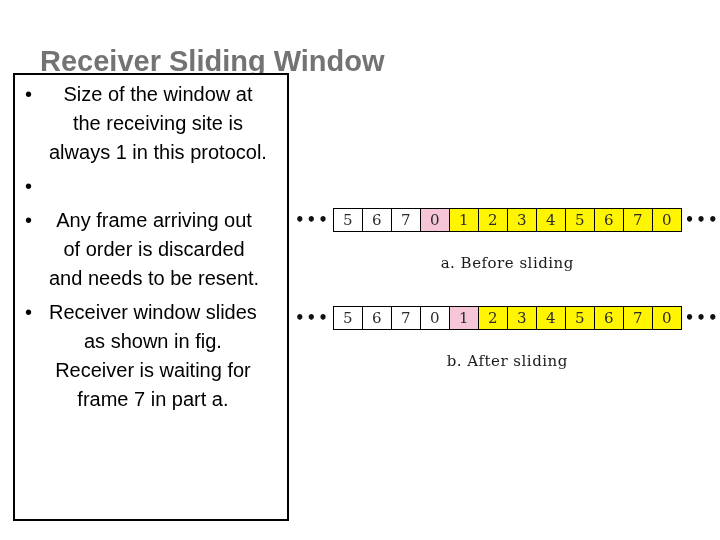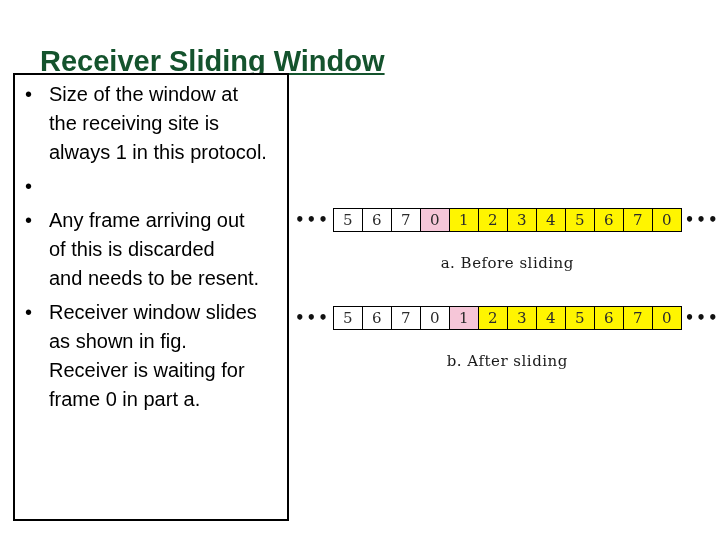--- a/index.html
+++ b/index.html
@@ -4,38 +4,38 @@
 <style>
   html, body { margin:0; padding:0; background:#ffffff; }
   #slide {
     position:relative; width:720px; height:540px; background:#ffffff;
     font-family:"Liberation Sans", sans-serif; overflow:hidden;
   }
 
   
   .title {
     position:absolute; left:40px; top:26px;
-    font-size:29px; font-weight:bold; color:#14532d;
-    letter-spacing:0px; white-space:nowrap;text-decoration:underline;
+    font-size:29px; font-weight:bold; color:#737373;
+    letter-spacing:0px; white-space:nowrap;
   }
 
   
   .textbox {
     position:absolute; left:13px; top:73px; width:276px; height:448px;
     box-sizing:border-box; border:2px solid #000000; background:#ffffff;
     padding:5px 0 0 10px;
   }
   .bullet-list { list-style:none; margin:0; padding:0; }
   .bullet-item { display:flex; margin:0 0 5px 0; }
   .bullet-glyph {
     flex:0 0 24px; font-size:20px; line-height:29px; color:#000000;
   }
   .bullet-text {
     font-size:20px; line-height:29px; color:#000000;
-    white-space:pre-line; overflow:visible;
+    white-space:pre-line; overflow:visible;text-align:center;
   }
 
   
   .diagram { position:absolute; left:292px; }
   #diagram-a { top:208px; }
   #diagram-b { top:306px; }
   .strip { display:flex; align-items:center; }
   .dots {
     font-family:"DejaVu Sans", sans-serif; font-weight:bold;
     font-size:15px; letter-spacing:2px; color:#111111;
@@ -75,29 +75,29 @@
         <span class="bullet-text">Size of the window at
 the receiving site is
 always 1 in this protocol.</span>
       </li>
       <li class="bullet-item">
         <span class="bullet-glyph">•</span>
       </li>
       <li class="bullet-item">
         <span class="bullet-glyph">•</span>
         <span class="bullet-text">Any frame arriving out
-of this is discarded
+of order is discarded
 and needs to be resent.</span>
       </li>
       <li class="bullet-item">
         <span class="bullet-glyph">•</span>
         <span class="bullet-text">Receiver window slides
 as shown in fig.
 Receiver is waiting for
-frame 0 in part a.</span>
+frame 7 in part a.</span>
       </li>
     </ul>
   </div>
 
   <div id="diagram-a" class="diagram">
     <div class="strip">
       <span class="dots">•••</span>
       <div class="cells">
           <div class="cell past">
             <span>5</span>

